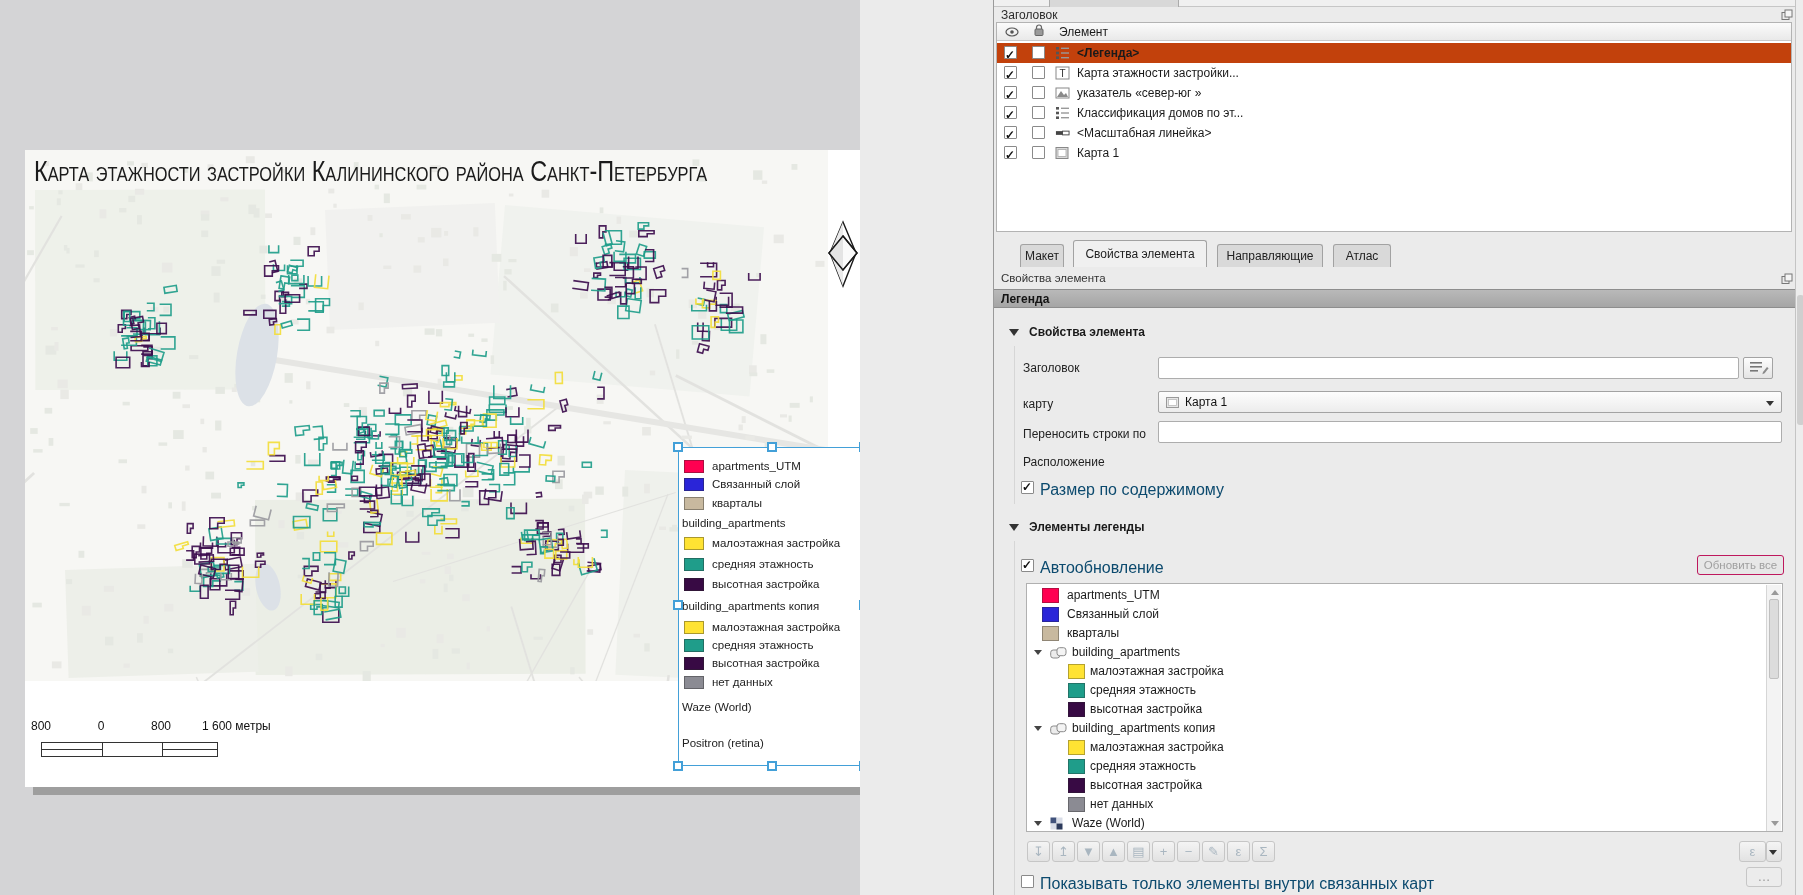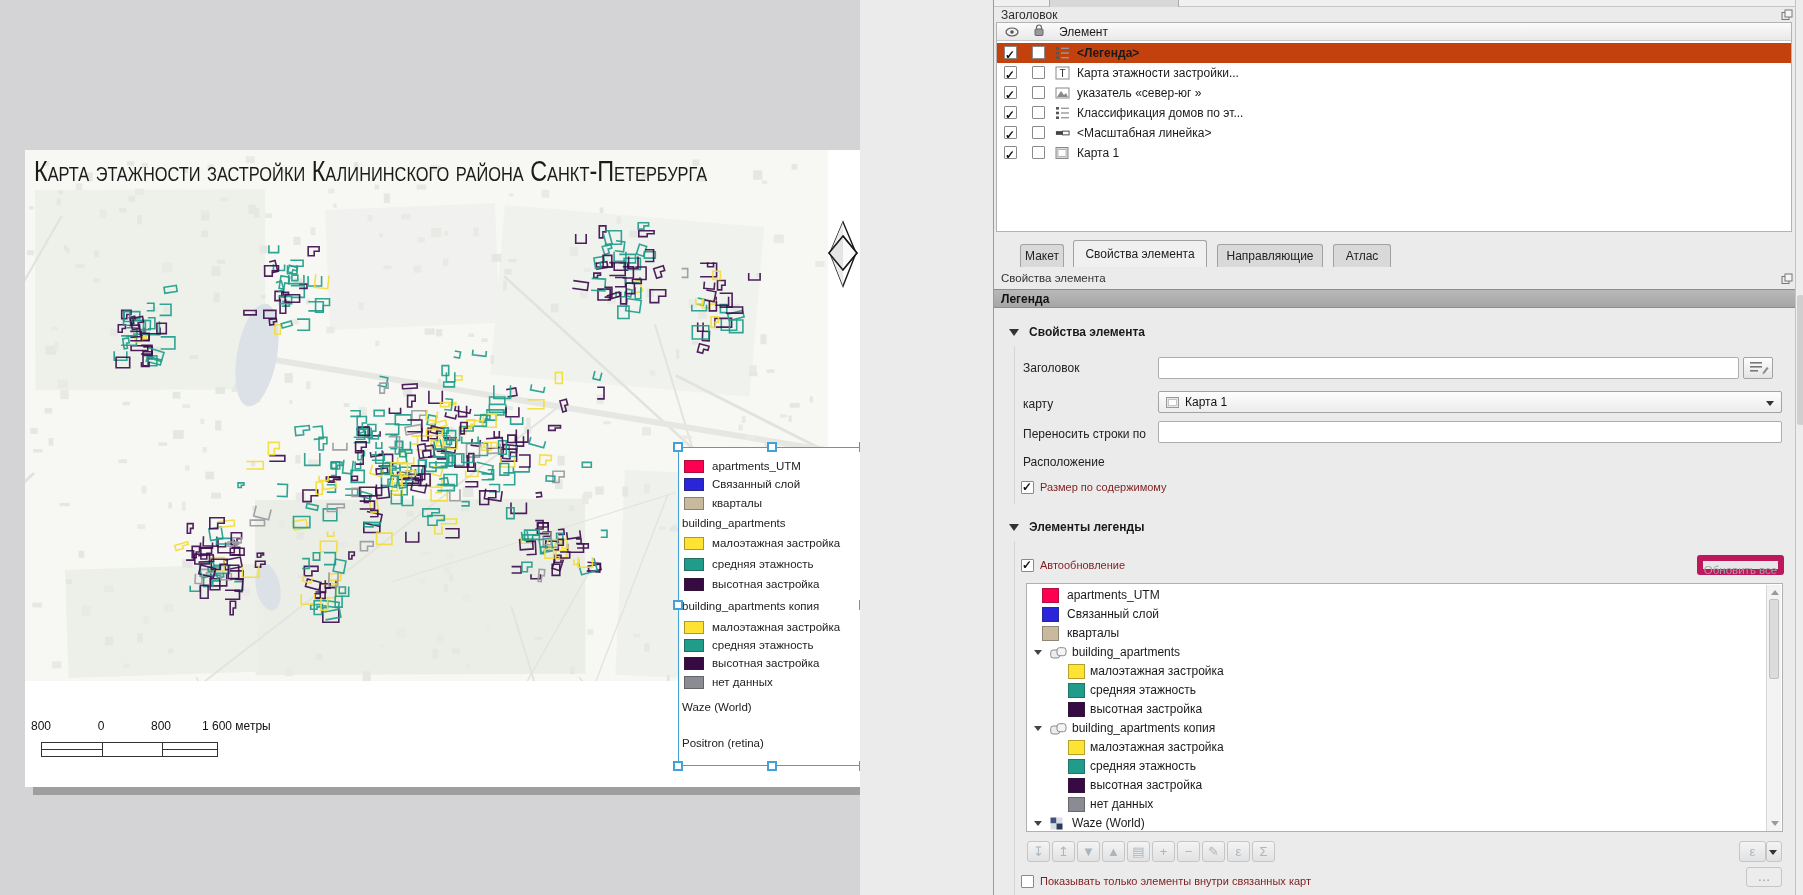--- a/index.html
+++ b/index.html
@@ -62,23 +62,23 @@
   .sect-title { position:absolute; font-weight:bold; font-size:12px; }
   .vline { position:absolute; left:20px; width:1px; background:#d6d6d6; }
 
   .flabel { position:absolute; left:29px; font-size:12px; color:#222; white-space:nowrap; }
   .tinput { position:absolute; height:22px; background:#fff; border:1px solid #adadad; border-radius:2px; font-family:"Liberation Sans",sans-serif; font-size:12px; padding:0 4px; }
   .combo { position:absolute; height:22px; background:linear-gradient(#fdfdfd,#ececec); border:1px solid #a3a3a3; border-radius:2px; }
   .combo .ctext { position:absolute; top:3px; font-size:12px; color:#111; white-space:nowrap; }
   .carrow { position:absolute; right:7px; top:9px; width:0; height:0; border-left:4px solid transparent; border-right:4px solid transparent; border-top:5px solid #333; }
   .mini-btn { position:absolute; background:linear-gradient(#fdfdfd,#e4e4e4); border:1px solid #a3a3a3; border-radius:2px; }
 
-  .cb-label { position:absolute; font-size:11px; color:#7f1d1d; white-space:nowrap; }
-
-  .upd-btn { position:absolute; left:703px; top:555px; width:87px; height:20px; background:#e7e7e7; border:6px solid #be185d; border-radius:3px; color:#9f9f9f; font-size:11.5px; text-align:center; line-height:18px; }
+  .cb-label { position:absolute; font-size:16px; color:#0c4a6e; white-space:nowrap; }
+
+  .upd-btn { position:absolute; left:703px; top:555px; width:87px; height:20px; background:#e7e7e7; border:1px solid #be185d; border-radius:3px; color:#9f9f9f; font-size:11.5px; text-align:center; line-height:18px; }
 
   .llist { position:absolute; left:32px; top:583px; width:757px; height:249px; background:#fff; border:1px solid #b0b0b0; }
   .lt-row { position:absolute; left:0; width:735px; height:19px; line-height:18px; font-size:12px; white-space:nowrap; }
   .lt-swatch { position:absolute; top:2px; width:17px; height:15px; border:1px solid rgba(40,40,40,.35); }
   .lt-text { position:absolute; top:0; }
   .exp-arrow { position:absolute; left:7px; top:7px; width:0; height:0; border-left:4px solid transparent; border-right:4px solid transparent; border-top:5px solid #444; }
   .scrollb { position:absolute; right:1px; top:1px; width:15px; height:246px; background:#f3f3f3; border-left:1px solid #d6d6d6; }
   .scrollb .thumb { position:absolute; left:2px; top:14px; width:10px; height:80px; background:#dcdcdc; border:1px solid #c0c0c0; border-radius:2px; }
   .sarr { position:absolute; left:4px; width:0; height:0; border-left:4px solid transparent; border-right:4px solid transparent; }
   .sarr.up { top:5px; border-bottom:5px solid #9a9a9a; }

